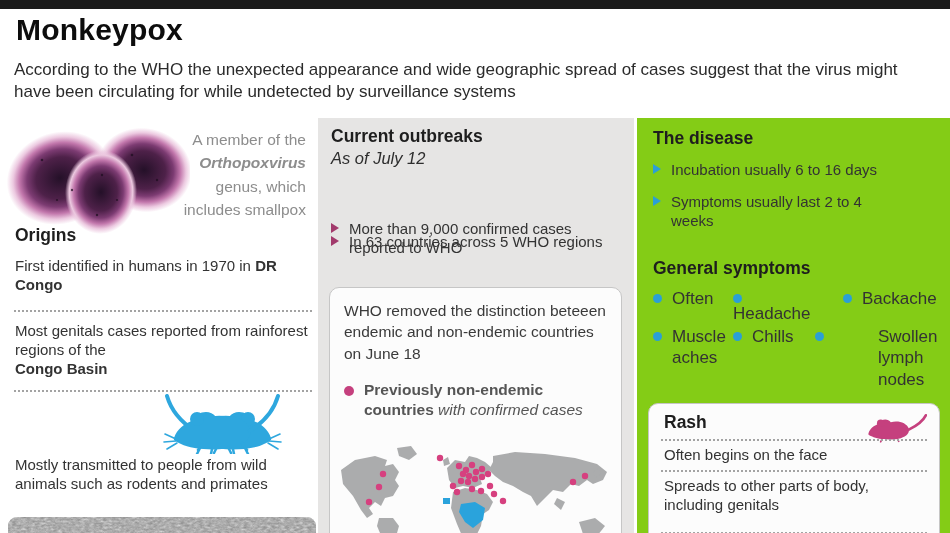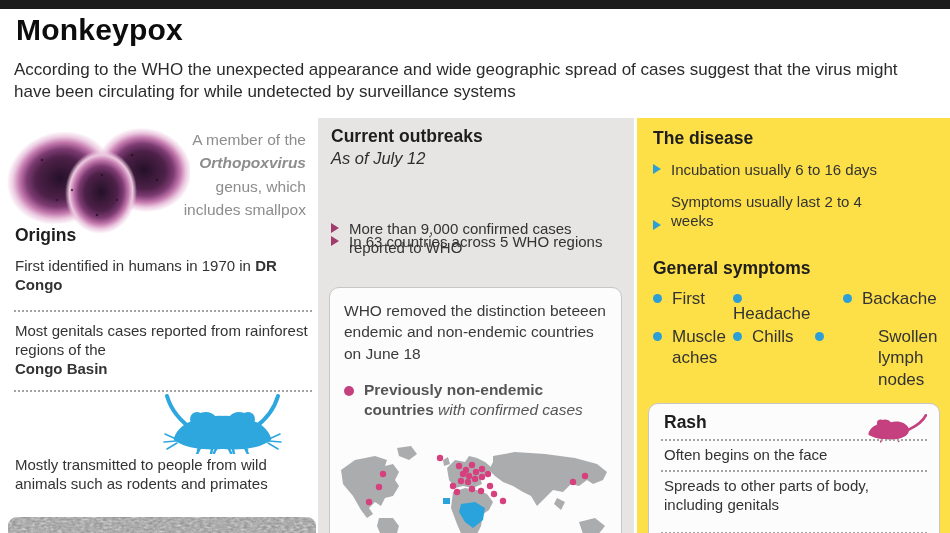--- a/index.html
+++ b/index.html
@@ -5,21 +5,21 @@
   * { margin:0; padding:0; box-sizing:border-box; }
   html,body { width:950px; height:533px; overflow:hidden; background:#fff;
     font-family:"Liberation Sans", sans-serif; color:#2e2e2e; }
   .topbar { position:absolute; left:0; top:0; width:950px; height:9px; background:#1b1b1b; }
   .title { position:absolute; left:16px; top:13px; font-size:30px; font-weight:bold; color:#0d0d0d; letter-spacing:.2px; }
   .subtitle { position:absolute; left:14px; top:59px; width:918px; font-size:17px; line-height:1.3; color:#2b2b2b; }
 
   .col { position:absolute; top:118px; height:415px; overflow:hidden; }
   .col-left  { left:0;     width:316px; background:#ffffff; }
   .col-mid   { left:318px; width:316px; background:#e6e5e4; }
-  .col-right { left:637px; width:313px; background:#fde047; }
+  .col-right { left:637px; width:313px; background:#84cc16; }
 
   .abs { position:absolute; }
   .h17 { font-size:17.5px; font-weight:bold; color:#1e1e1e; }
   .body-t { font-size:15px; line-height:1.28; color:#333; }
   .dotted { border-top:2px dotted #a3a3a3; height:0; }
 
   
   .virus-caption { right:10px; top:10px; width:130px; text-align:right;
     font-size:15.5px; line-height:1.5; color:#8d8d8d; }
   .virus-caption .vname { font-weight:bold; font-style:italic; }
@@ -225,30 +225,30 @@
   </div>
 </div>
 
 <div class="col col-right">
   <div class="abs h17" style="left:16px; top:10px;">The disease</div>
 
   <div class="abs brow" style="left:16px; top:42px; width:290px;">
     <span class="tri tri-blue"></span>
     <span class="body-t">Incubation usually 6 to 16 days</span>
   </div>
-  <div class="abs brow" style="left:16px; top:74px; width:215px;align-items:flex-end;">
+  <div class="abs brow" style="left:16px; top:74px; width:215px;">
     <span class="tri tri-blue"></span>
     <span class="body-t">Symptoms usually last 2 to 4 weeks</span>
   </div>
 
   <div class="abs h17" style="left:16px; top:140px;">General symptoms</div>
 
   <div class="sym-item" style="left:16px; top:170px;">
     <span class="dot"></span>
-    <span>First</span>
+    <span>Often</span>
   </div>
   <div class="sym-item" style="left:96px; top:170px;flex-direction:column;">
     <span class="dot"></span>
     <span>Headache</span>
   </div>
   <div class="sym-item" style="left:206px; top:170px;">
     <span class="dot"></span>
     <span>Backache</span>
   </div>
   <div class="sym-item" style="left:16px; top:208px; width:90px;">

